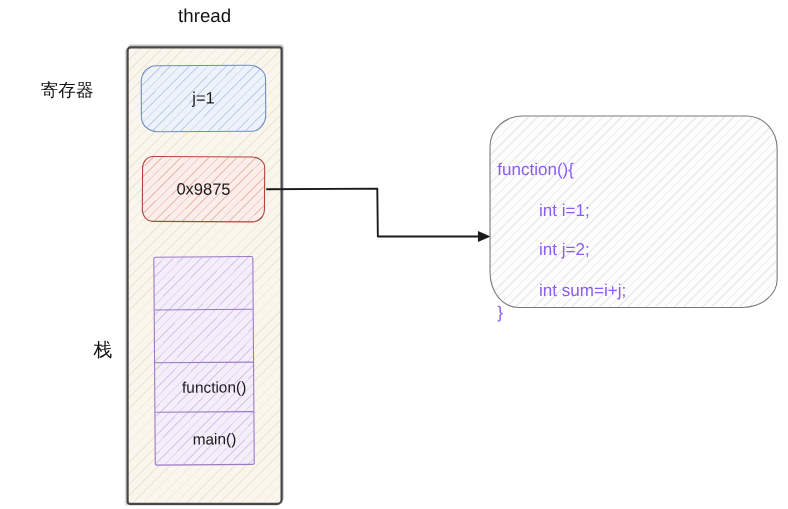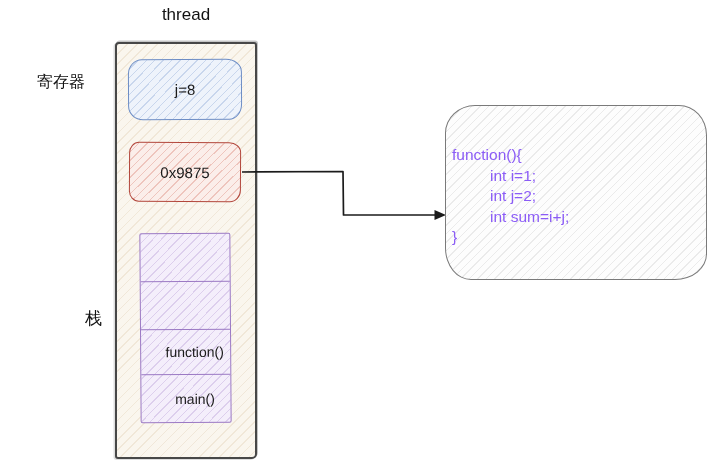--- a/index.html
+++ b/index.html
@@ -72,39 +72,39 @@
     border-radius:30px 28px 32px 26px / 28px 30px 26px 32px;
     background-color:#fdfdfd;
     background-image:repeating-linear-gradient(135deg, rgba(170,170,170,0.22) 0 1px, transparent 1px 6px);
     box-sizing:border-box;
   }
   .code-text{
     left:452px;top:145px;width:250px;
     font-size:15.5px;line-height:20.5px;color:#8b5cf6;
   }
   .code-line{white-space:pre;}
-  .ind1{padding-left:38px;}
+  .ind1{padding-left:38px;margin-top:16px;}
 
   
   .arrow-svg{left:0;top:0;width:716px;height:463px;pointer-events:none;}
 </style>
 </head>
 <body>
 
 <div class="canvas">
 
   <div class="abs title">thread</div>
 
   <div class="abs thread-box"></div>
 
   <div class="abs lbl lbl-register">寄存器</div>
   <div class="abs lbl lbl-stack">栈</div>
 
   <div class="abs reg-box">
-    <span>j=8</span>
+    <span>j=1</span>
   </div>
 
   <div class="abs pc-box">
     <span>0x9875</span>
   </div>
 
   <div class="abs stack-box">
     <div class="stack-cell c0"></div>
     <div class="stack-cell c1"></div>
     <div class="stack-cell c2">function()</div>

